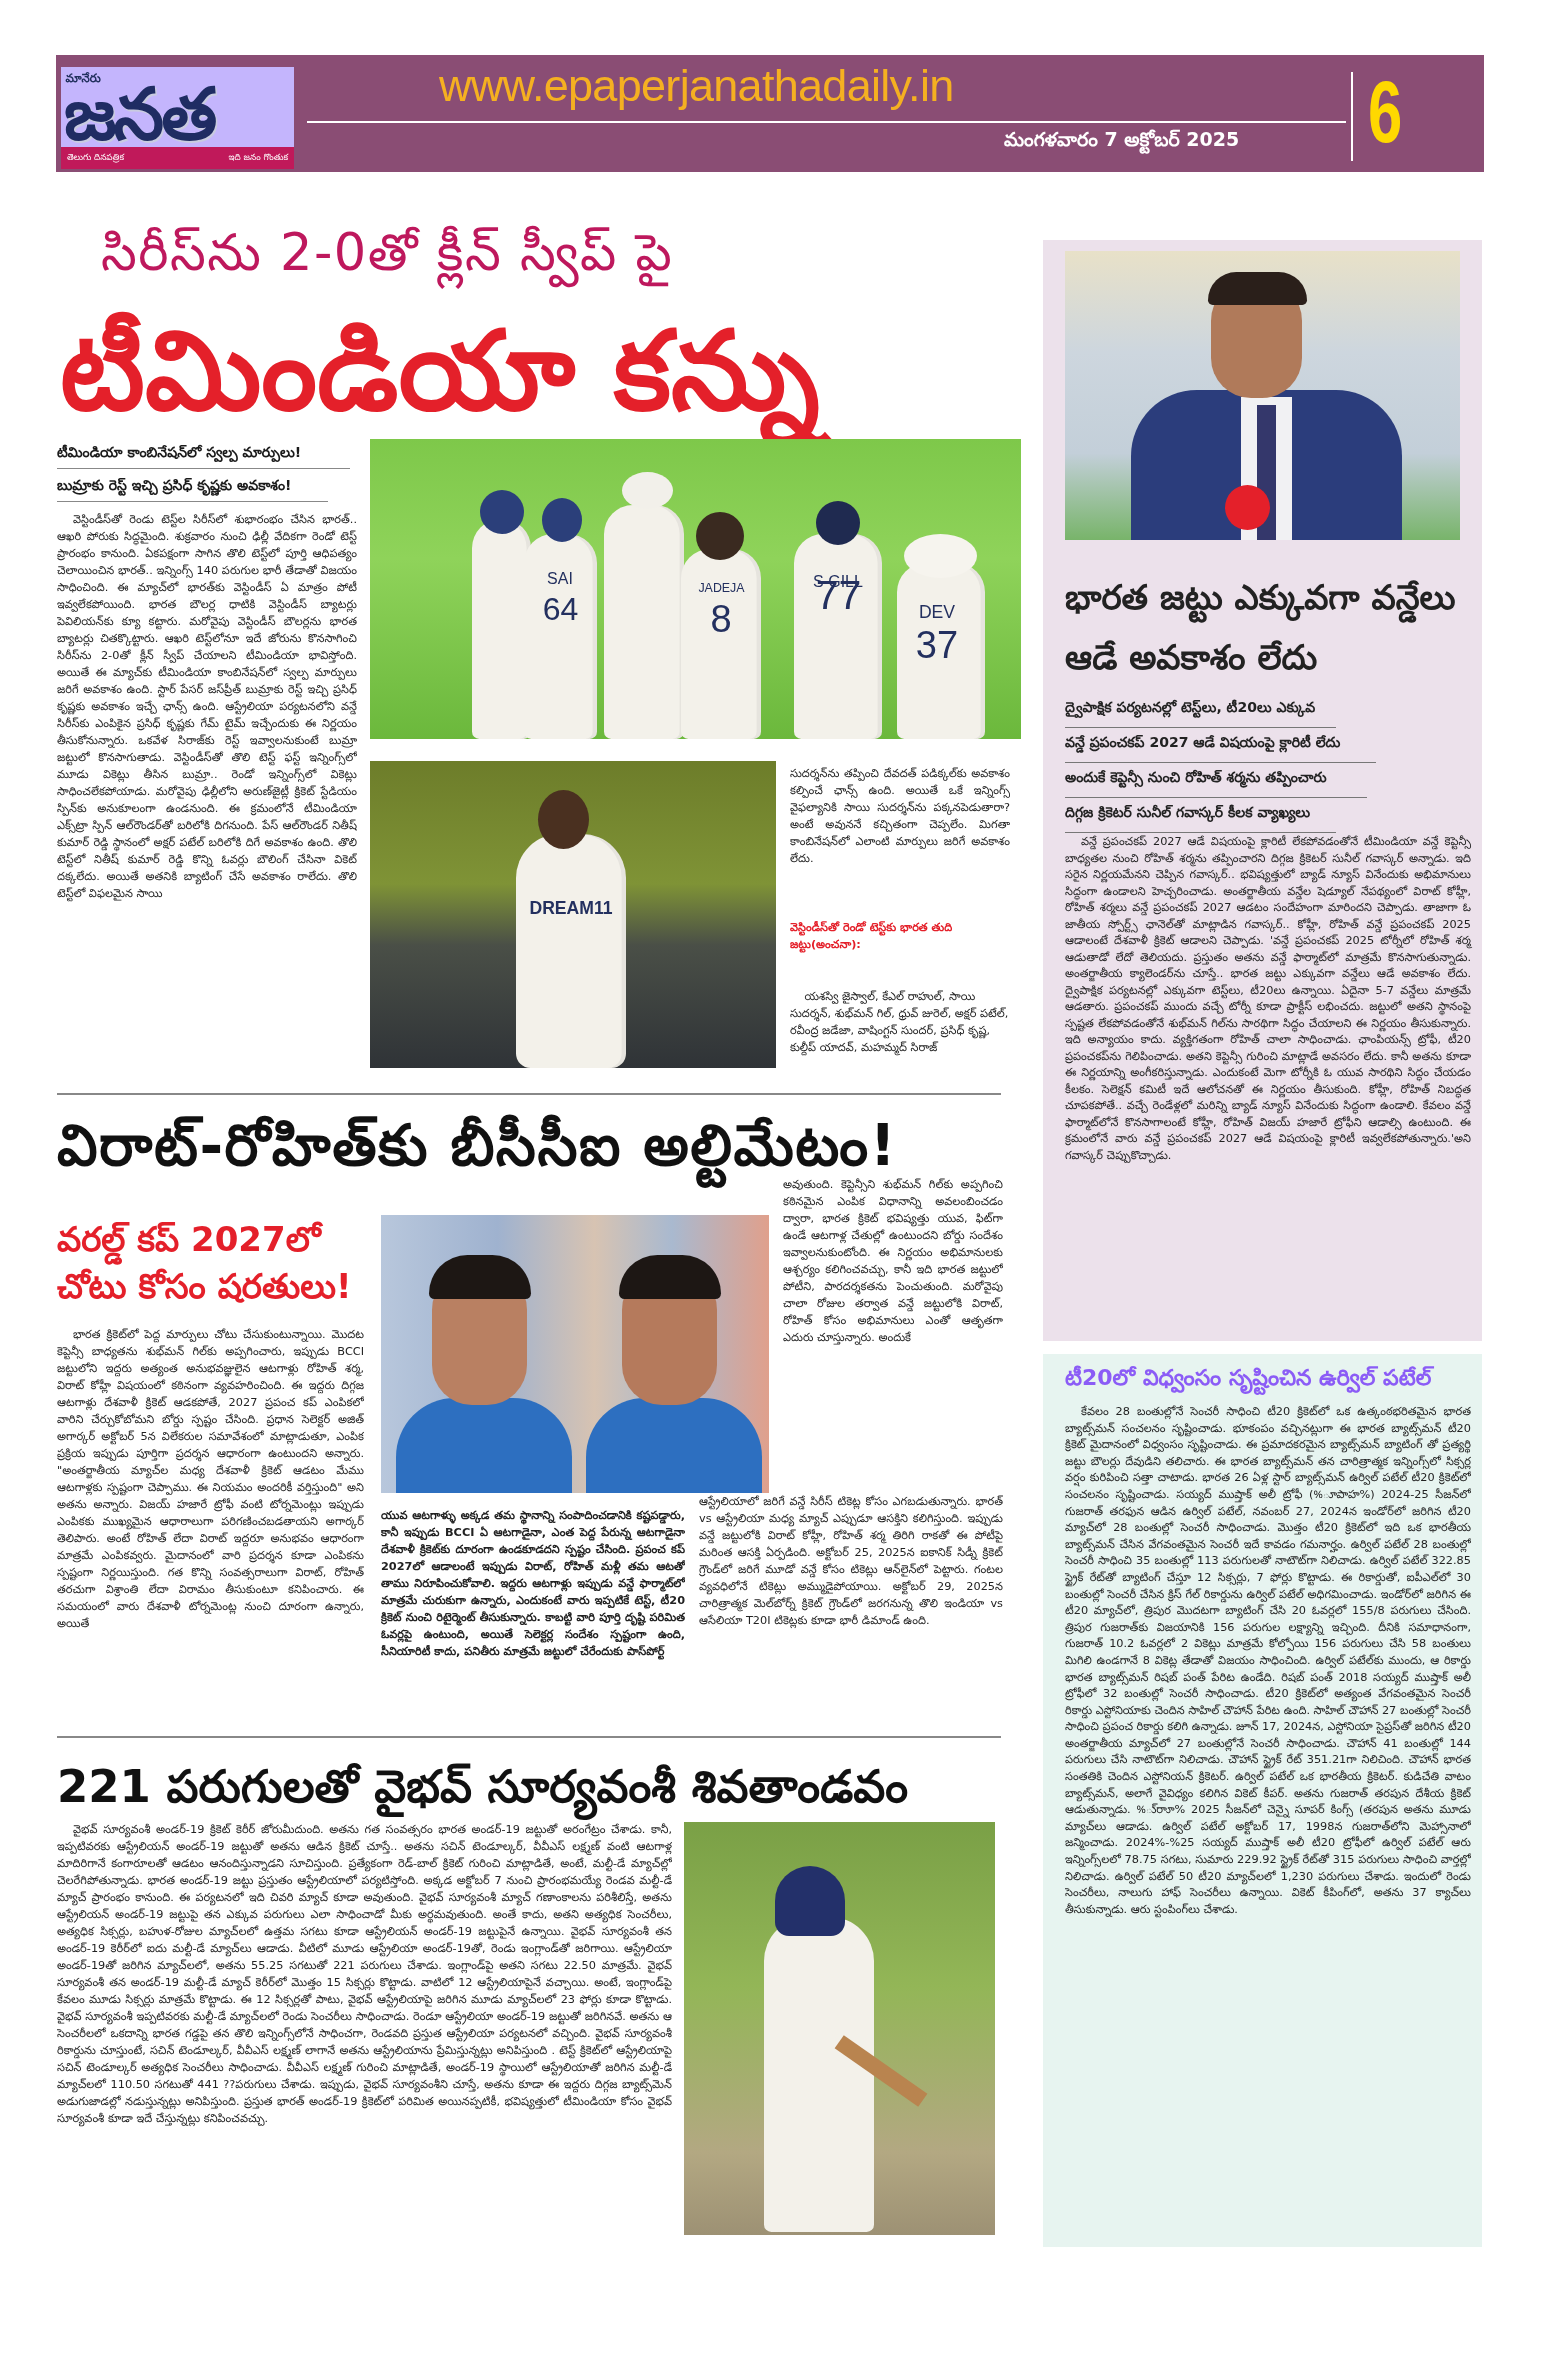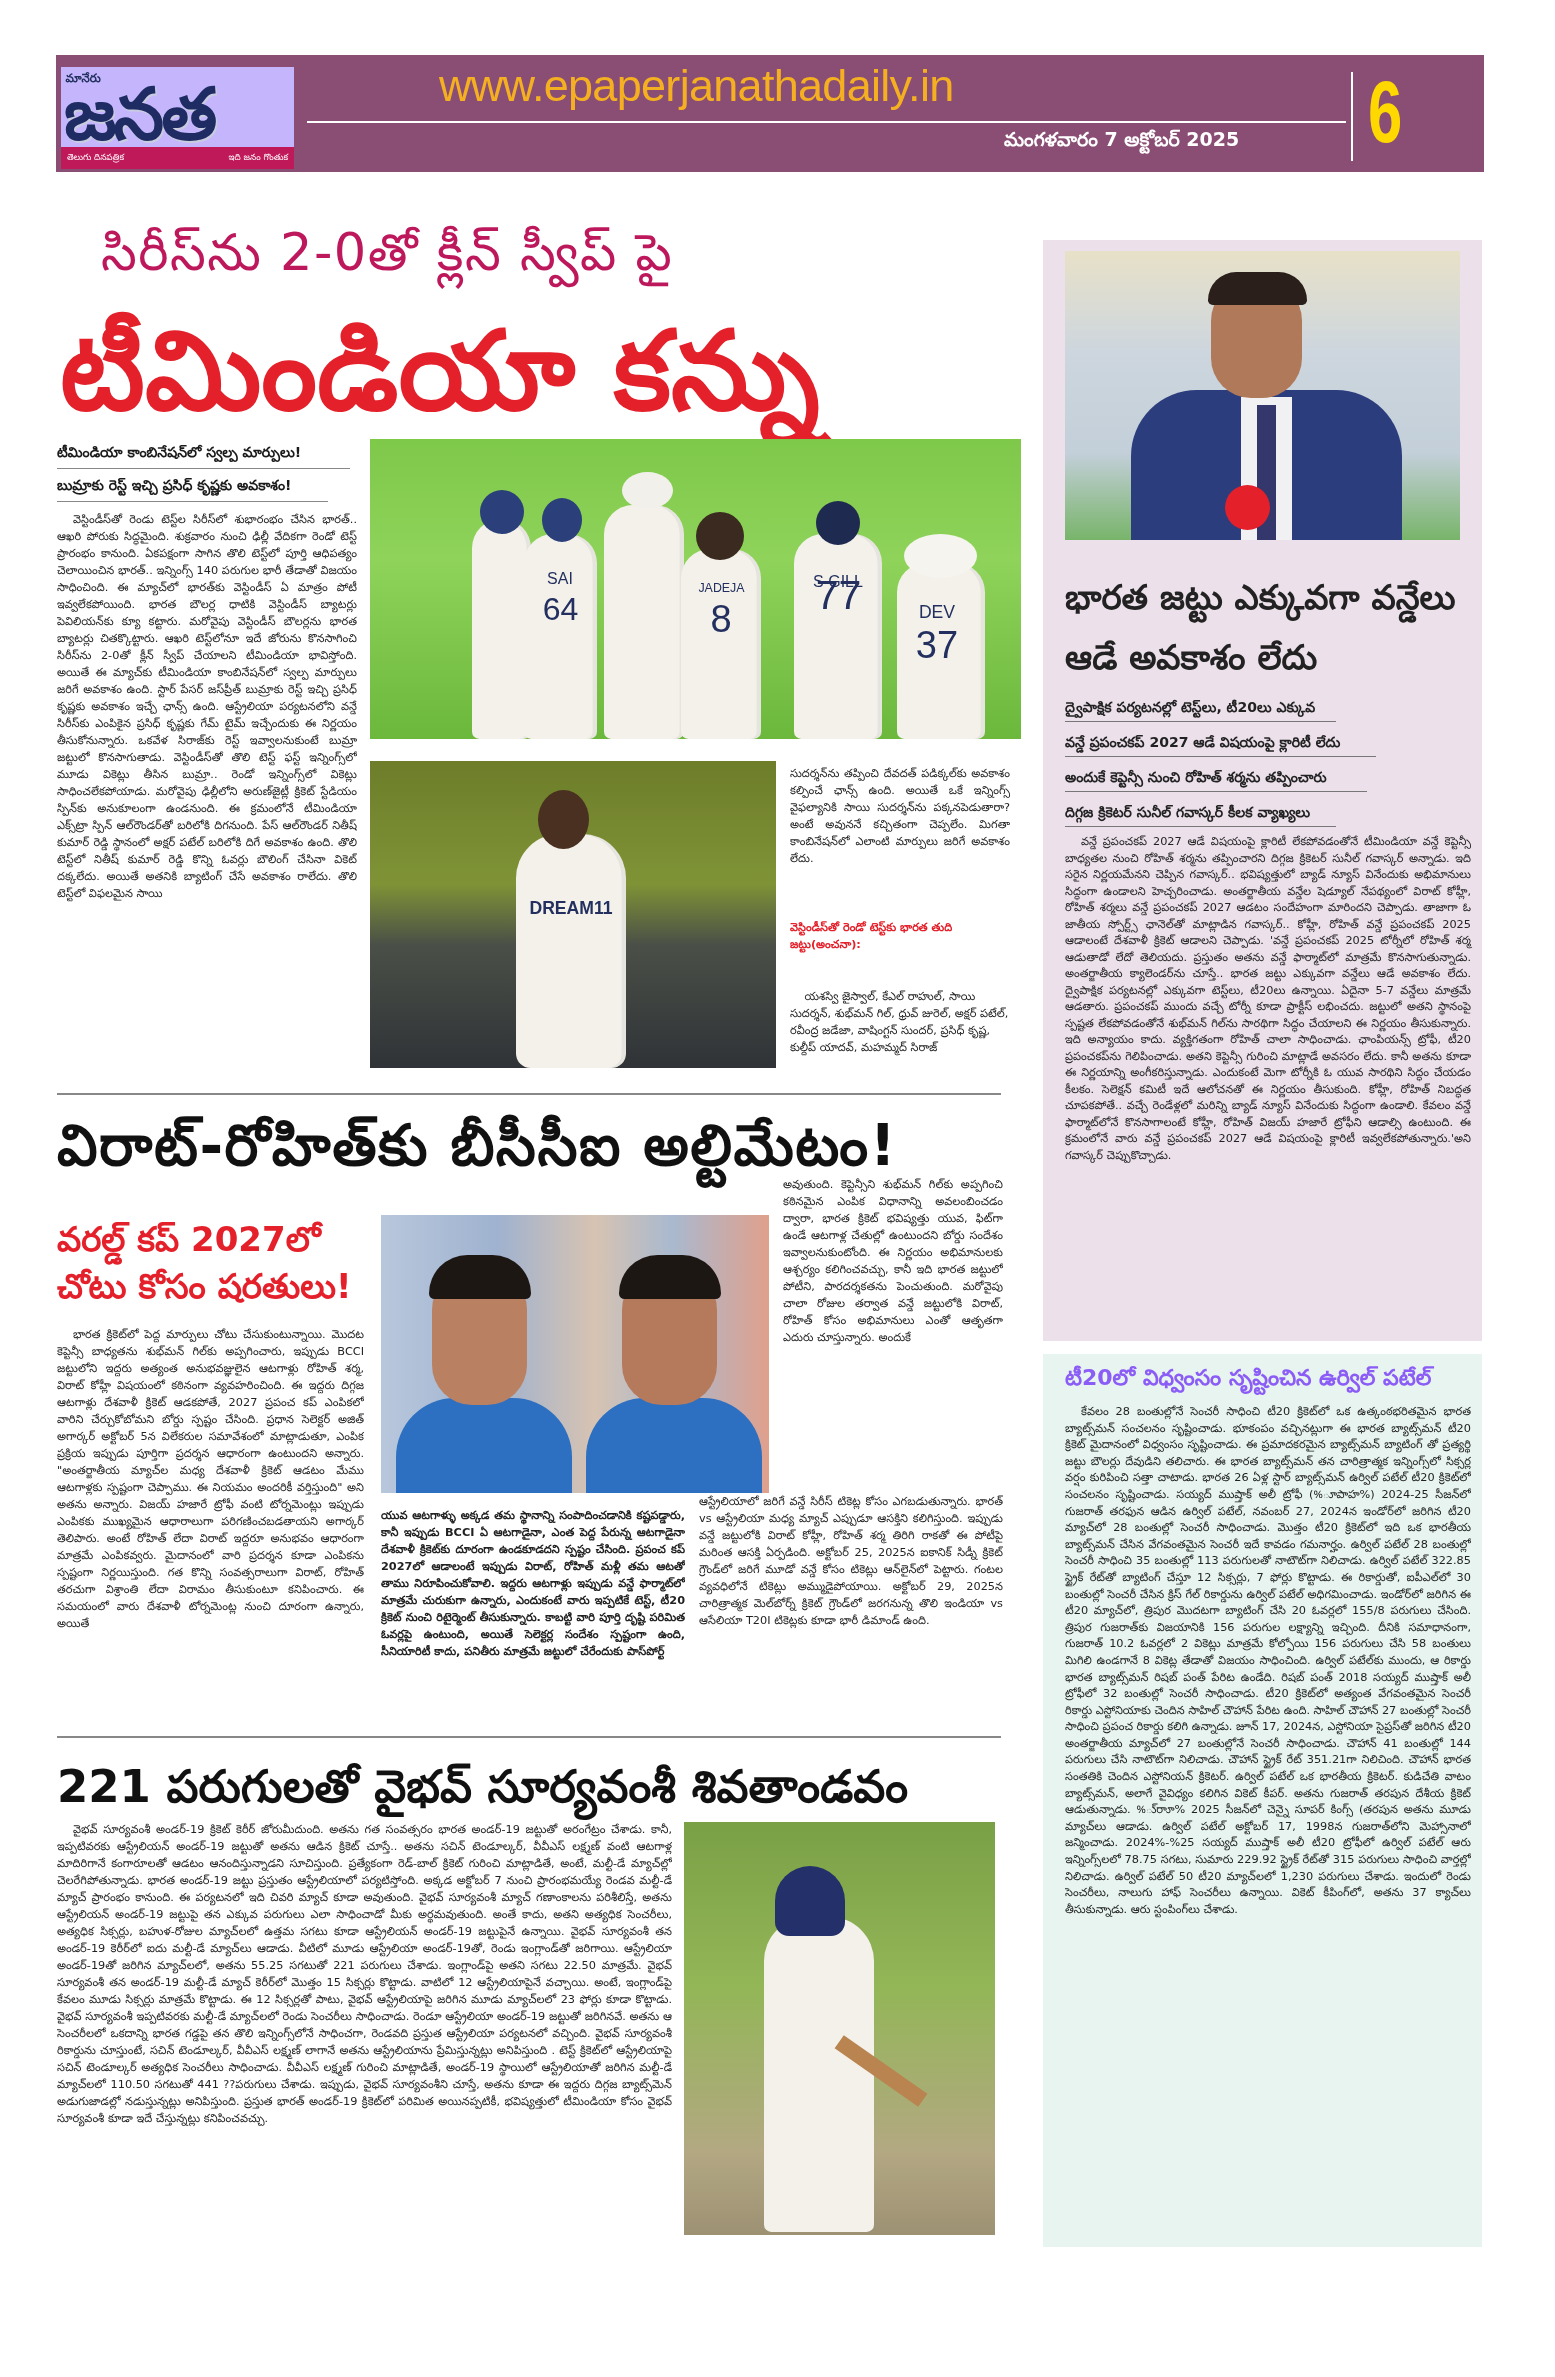--- a/index.html
+++ b/index.html
@@ -37,21 +37,21 @@
   .fig { position: absolute; background: #f3f1ea; border-radius: 29px 29px 7.3px 7.3px; box-shadow: inset -4.4px 0 0 rgba(0,0,0,0.05); }
   .fig-head { position: absolute; border-radius: 50%; }
   .jersey { position: absolute; font-family: "Liberation Sans", sans-serif; color: #23305f; text-align: center; line-height: 1; }
 
   #rule-a { left: 57px; top: 1093px; width: 944px; height: 1.5px; background: #888; }
 
   
   #right-box { left: 1043px; top: 240px; width: 439px; height: 1101px; background: #ece1eb; }
   #photo-gavaskar { left: 1065px; top: 251px; width: 395px; height: 289px; background: linear-gradient(180deg, #e8e1c8 0%, #cdd6de 35%, #c3cfd9 70%, #78b46a 100%); }
   #g-hl { left: 1065px; top: 567px; width: 410px; font-size: 34px; font-weight: bold; line-height: 60px; color: #222; }
-  .g-sub { position: absolute; left: 1065px; font-size: 14px; font-weight: bold; color: #222; border-bottom: 1.1px solid #777; padding-bottom: 2px; }
+  .g-sub { position: absolute; left: 1065px; font-size: 14px; font-weight: bold; color: #222; border-bottom: 1.1px solid #777; padding-bottom: 8px; }
   #g-body { left: 1065px; top: 834px; width: 406px; font-size: 11.3px; line-height: 16.5px; text-align: justify; color: #222; }
 
   
   #hl-virat { left: 57px; top: 1112px; font-size: 57px; font-weight: bold; color: #111; letter-spacing: 1.5px; }
   #s2-kicker { left: 57px; top: 1216px; width: 307px; font-size: 34px; font-weight: bold; color: #e4202a; line-height: 47px; }
   #s2-col1 { left: 57px; top: 1326px; width: 307px; height: 395px; overflow: hidden; }
   #photo-virat-rohit { left: 381px; top: 1215px; width: 388px; height: 278px; background: linear-gradient(90deg, #b8c7dc 0%, #9fb2cf 30%, #d7c3b2 55%, #a9b9cf 75%, #e0a08c 100%); }
   #s2-col2 { left: 783px; top: 1176px; width: 220px; height: 278px; overflow: hidden; }
   #s2-col3 { left: 381px; top: 1507px; width: 304px; height: 220px; overflow: hidden; font-weight: bold; }
   #s2-col4 { left: 699px; top: 1493px; width: 304px; height: 234px; overflow: hidden; }

